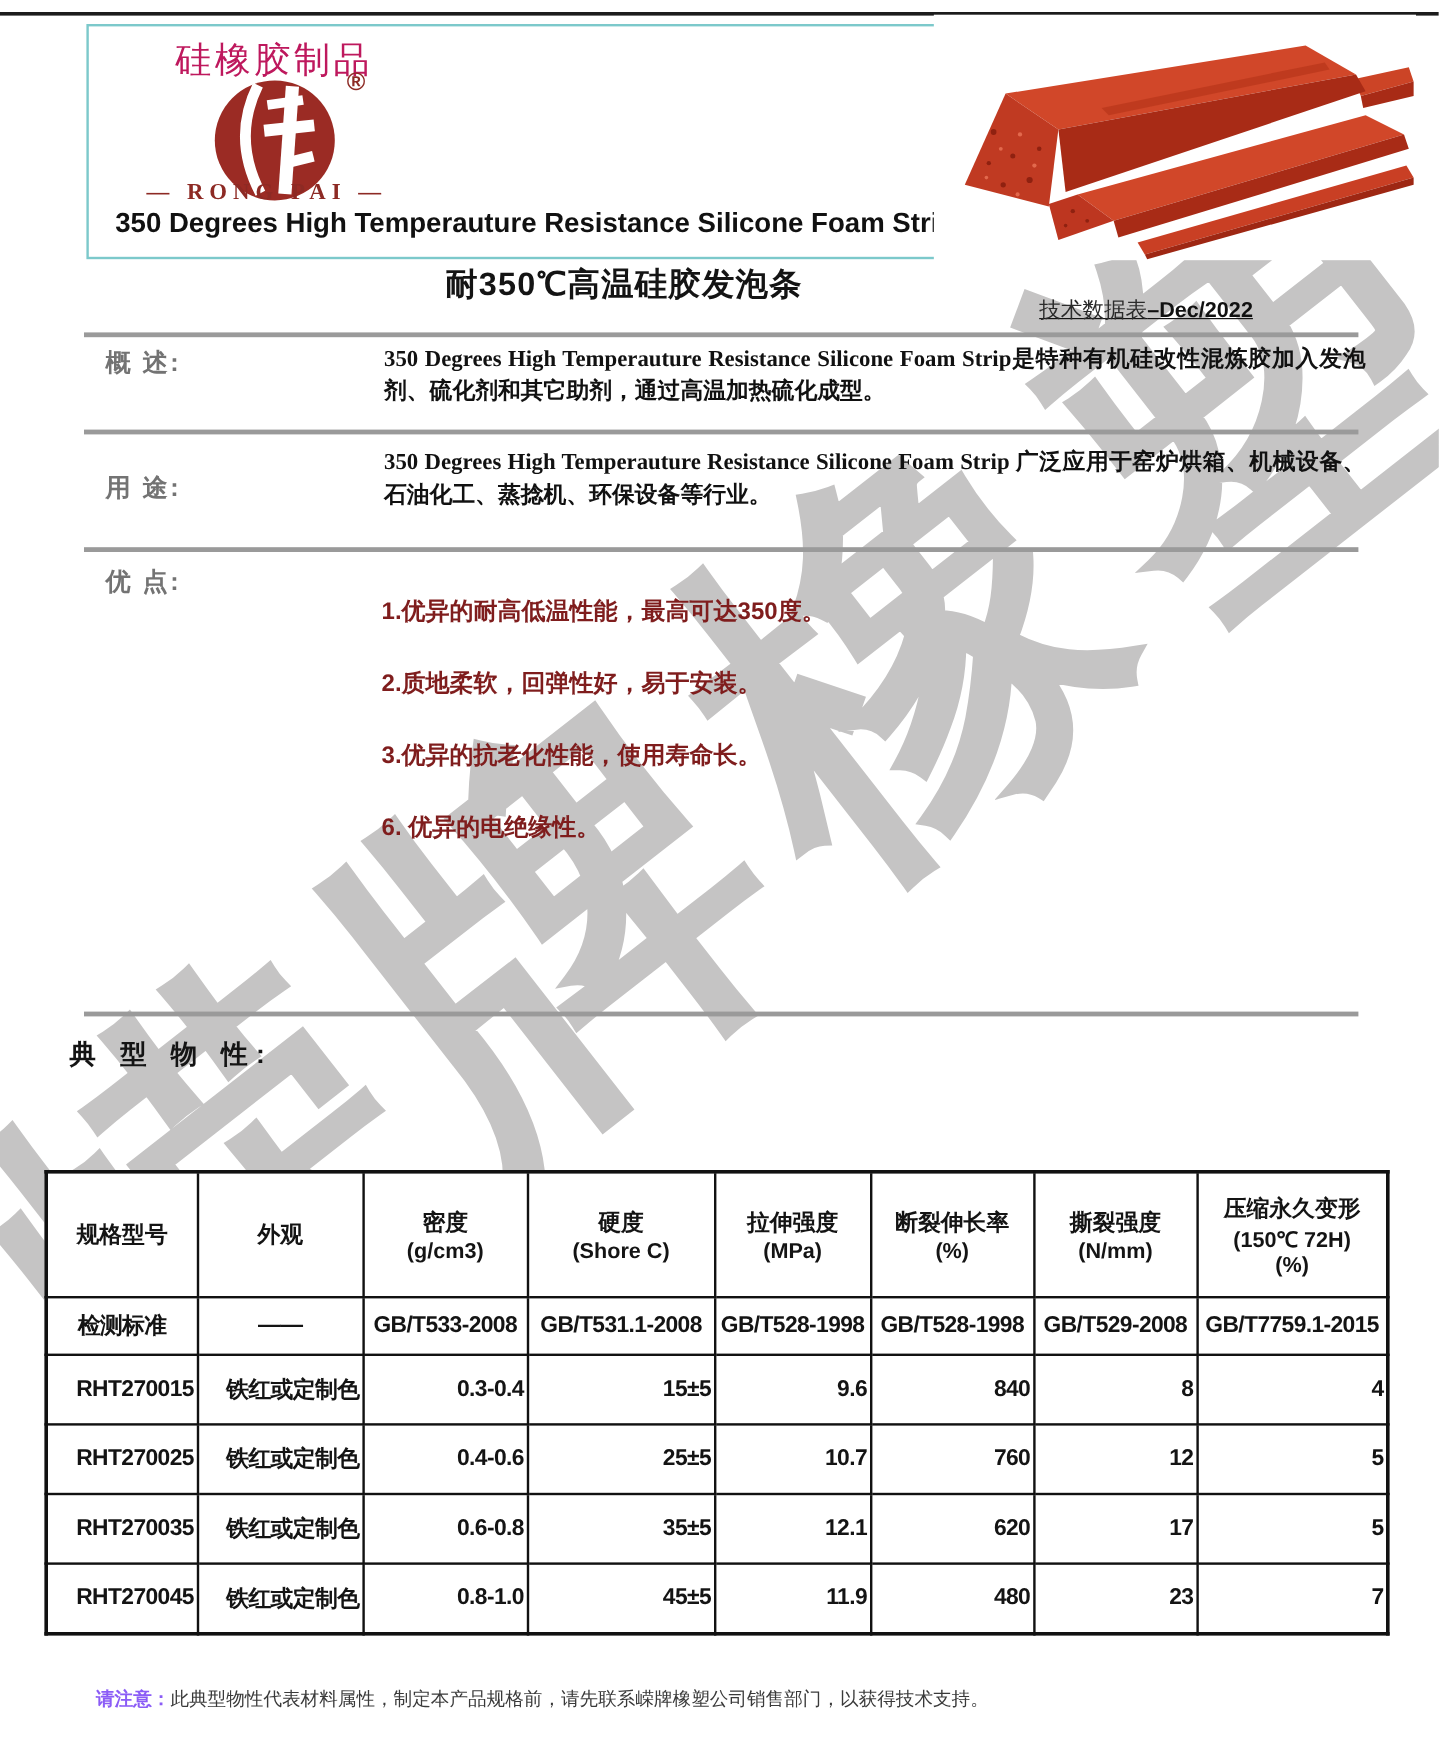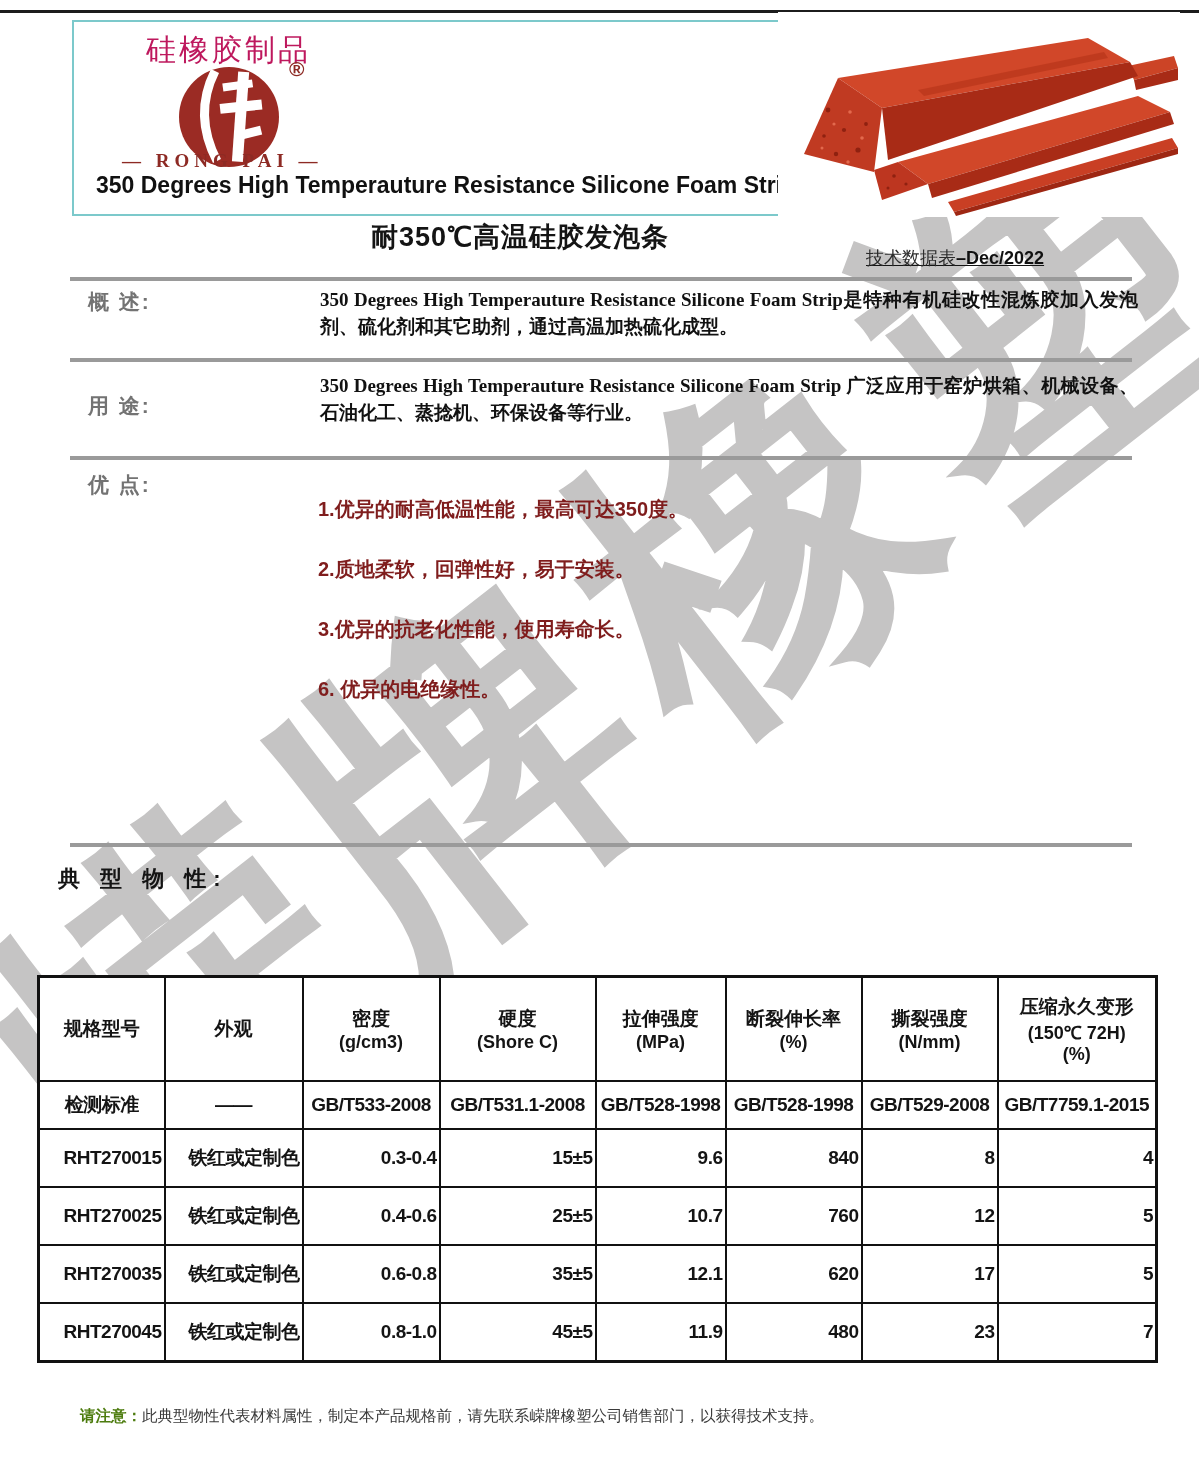--- a/index.html
+++ b/index.html
@@ -56,21 +56,21 @@
   }
   #properties-table{border:3px solid #111;}
   #properties-table th{height:102px;font-size:19px;font-weight:700;}
   #properties-table .std-row td{height:46px;}
   #properties-table .data-row td{height:56px;text-align:right;}
   #properties-table td{font-size:19px;font-weight:700;letter-spacing:-0.5px;}
   .th-unit{font-weight:700;font-size:18px;}
   .dash-cell{font-size:24px;letter-spacing:-2px;}
   
   #footer-note{left:80px;top:1406px;font-size:15.5px;color:#3a3a3a;z-index:1;white-space:nowrap;}
-  #footer-note .fn-label{font-weight:700;color:#4d7c0f;}
+  #footer-note .fn-label{font-weight:700;color:#8b5cf6;}
 </style>
 </head>
 <body>
 
 <div id="watermark" class="abs">嵘牌橡塑</div>
 
 <div id="top-rule" class="abs"></div>
 
 <div id="brand-box" class="abs">
   <div id="company-label" class="abs">硅橡胶制品</div>

